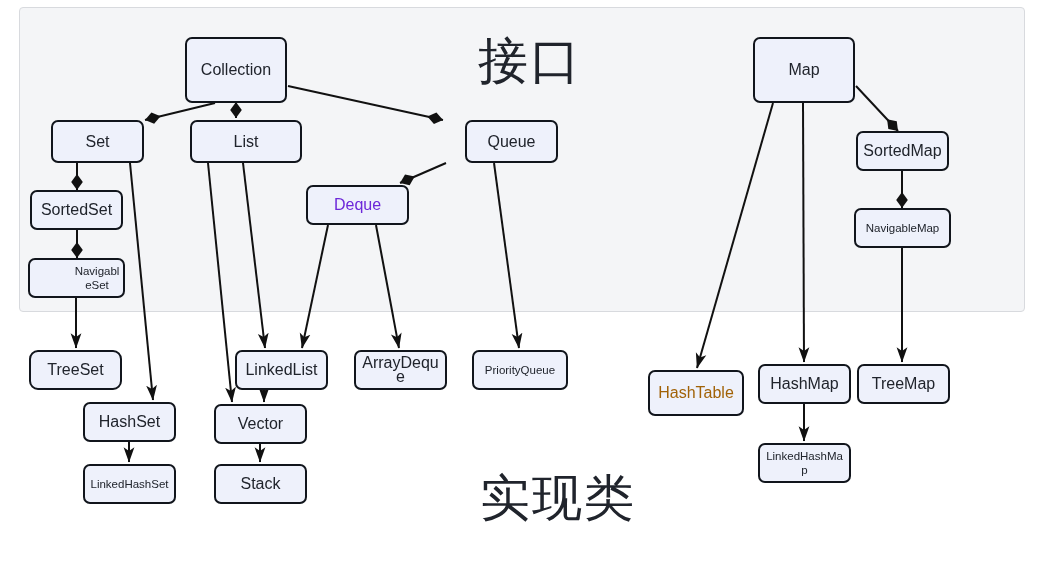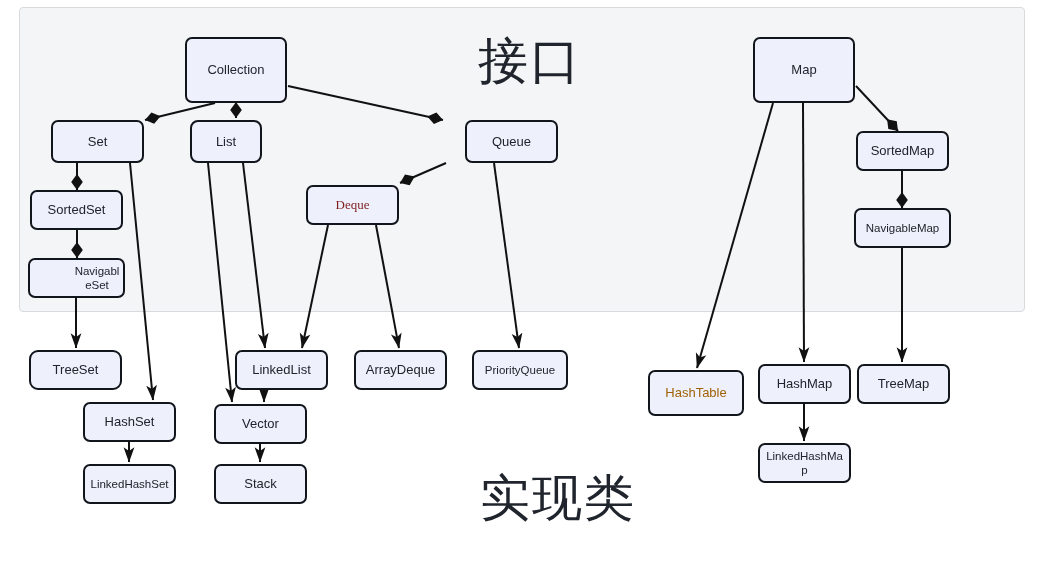--- a/index.html
+++ b/index.html
@@ -41,21 +41,21 @@
     position: absolute;
     box-sizing: border-box;
     background: #eef1fb;
     border: 2px solid #11151c;
     border-radius: 7px;
     display: flex;
     align-items: center;
     justify-content: center;
     text-align: center;
     color: #20242c;
-    font-size: 13px;
+    font-size: 16px;
     line-height: 14px;
     font-family: "Liberation Sans", "DejaVu Sans", sans-serif;
     overflow: hidden;
     padding: 0 3px;
     word-break: break-all;
   }
   .node.small {
     font-size: 11.5px;
   }
   .group-label {
@@ -106,23 +106,23 @@
         <line x1="773" y1="103" x2="697" y2="368" stroke="#111111" stroke-width="2" stroke-linecap="butt" marker-end="url(#arrowhead)"></line>
         <line x1="803" y1="103" x2="804" y2="362" stroke="#111111" stroke-width="2" stroke-linecap="butt" marker-end="url(#arrowhead)"></line>
         <line x1="902" y1="248" x2="902" y2="362" stroke="#111111" stroke-width="2" stroke-linecap="butt" marker-end="url(#arrowhead)"></line>
         <line x1="804" y1="404" x2="804" y2="441" stroke="#111111" stroke-width="2" stroke-linecap="butt" marker-end="url(#arrowhead)"></line>
       </g>
   </svg>
 
   <div id="nodes-layer">
       <div class="node" style="left: 185px; top: 37px; width: 102px; height: 66px; background: rgb(238, 241, 251); border-color: rgb(17, 21, 28); color: rgb(32, 36, 44);">Collection</div>
       <div class="node" style="left: 51px; top: 120px; width: 93px; height: 43px; background: rgb(238, 241, 251); border-color: rgb(17, 21, 28); color: rgb(32, 36, 44);">Set</div>
-      <div class="node" style="left: 190px; top: 120px; width: 72px; height: 43px; background: rgb(238, 241, 251); border-color: rgb(17, 21, 28); color: rgb(32, 36, 44); border-radius: 8px;">List</div>
+      <div class="node" style="left: 190px; top: 120px; width: 112px; height: 43px; background: rgb(238, 241, 251); border-color: rgb(17, 21, 28); color: rgb(32, 36, 44);">List</div>
       <div class="node" style="left: 445px; top: 120px; width: 93px; height: 43px; background: rgb(238, 241, 251); border-color: rgb(17, 21, 28); color: rgb(32, 36, 44); margin-left: 20px;">Queue</div>
-      <div class="node" style="left: 306px; top: 185px; width: 93px; height: 40px; background: rgb(238, 241, 251); border-color: rgb(17, 21, 28); color: #7f1d1d; font-family: Liberation Serif, serif;">Deque</div>
+      <div class="node" style="left: 306px; top: 185px; width: 103px; height: 40px; background: rgb(238, 241, 251); border-color: rgb(17, 21, 28); color: #6d28d9;">Deque</div>
       <div class="node" style="left: 30px; top: 190px; width: 93px; height: 40px; background: rgb(238, 241, 251); border-color: rgb(17, 21, 28); color: rgb(32, 36, 44);">SortedSet</div>
       <div class="node small" style="left: 28px; top: 258px; width: 97px; height: 40px; background: rgb(238, 241, 251); border-color: rgb(17, 21, 28); color: rgb(32, 36, 44); padding-left: 44px;">NavigableSet</div>
       <div class="node" style="left: 753px; top: 37px; width: 102px; height: 66px; background: rgb(238, 241, 251); border-color: rgb(17, 21, 28); color: rgb(32, 36, 44);">Map</div>
       <div class="node" style="left: 856px; top: 131px; width: 93px; height: 40px; background: rgb(238, 241, 251); border-color: rgb(17, 21, 28); color: rgb(32, 36, 44);">SortedMap</div>
       <div class="node small" style="left: 854px; top: 208px; width: 97px; height: 40px; background: rgb(238, 241, 251); border-color: rgb(17, 21, 28); color: rgb(32, 36, 44);">NavigableMap</div>
       <div class="node" style="left: 29px; top: 350px; width: 93px; height: 40px; background: rgb(238, 241, 251); border-color: rgb(17, 21, 28); color: rgb(32, 36, 44); border-radius: 9px;">TreeSet</div>
       <div class="node" style="left: 83px; top: 402px; width: 93px; height: 40px; background: rgb(238, 241, 251); border-color: rgb(17, 21, 28); color: rgb(32, 36, 44);">HashSet</div>
       <div class="node small" style="left: 83px; top: 464px; width: 93px; height: 40px; background: rgb(238, 241, 251); border-color: rgb(17, 21, 28); color: rgb(32, 36, 44); text-align: right;">LinkedHashSet</div>
       <div class="node" style="left: 235px; top: 350px; width: 93px; height: 40px; background: rgb(238, 241, 251); border-color: rgb(17, 21, 28); color: rgb(32, 36, 44);">LinkedList</div>
       <div class="node" style="left: 214px; top: 404px; width: 93px; height: 40px; background: rgb(238, 241, 251); border-color: rgb(17, 21, 28); color: rgb(32, 36, 44);">Vector</div>

